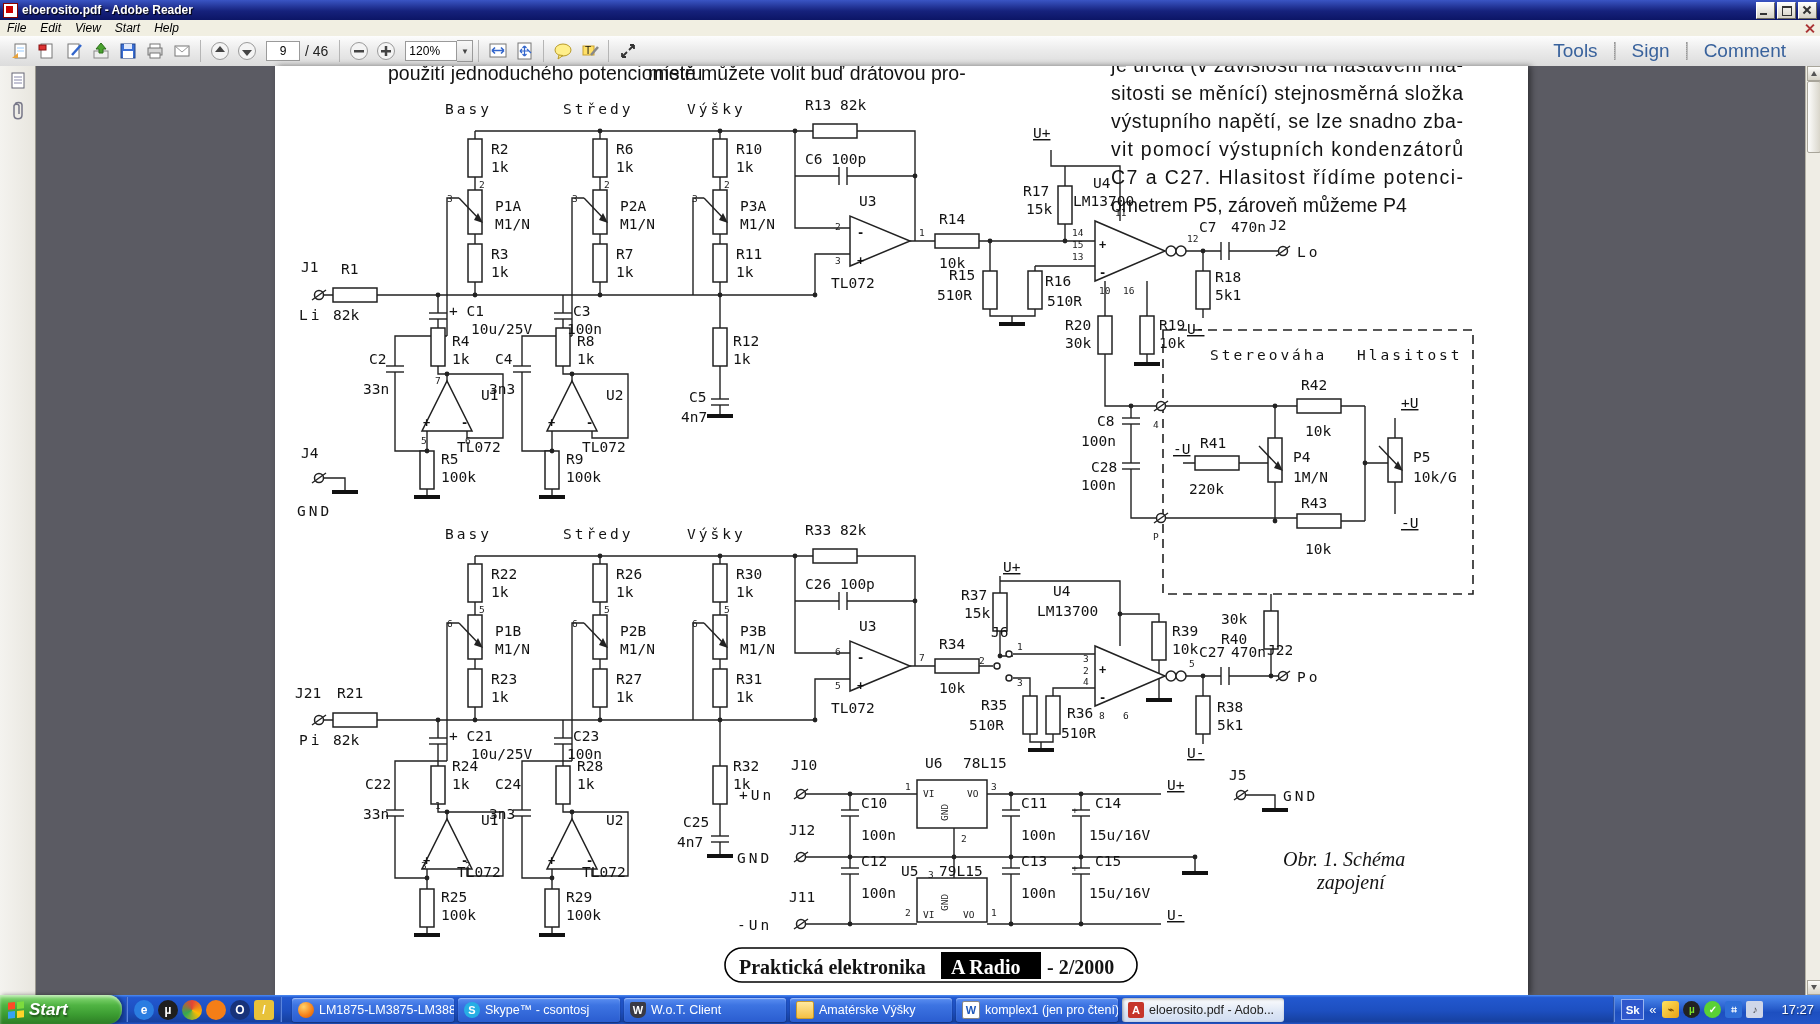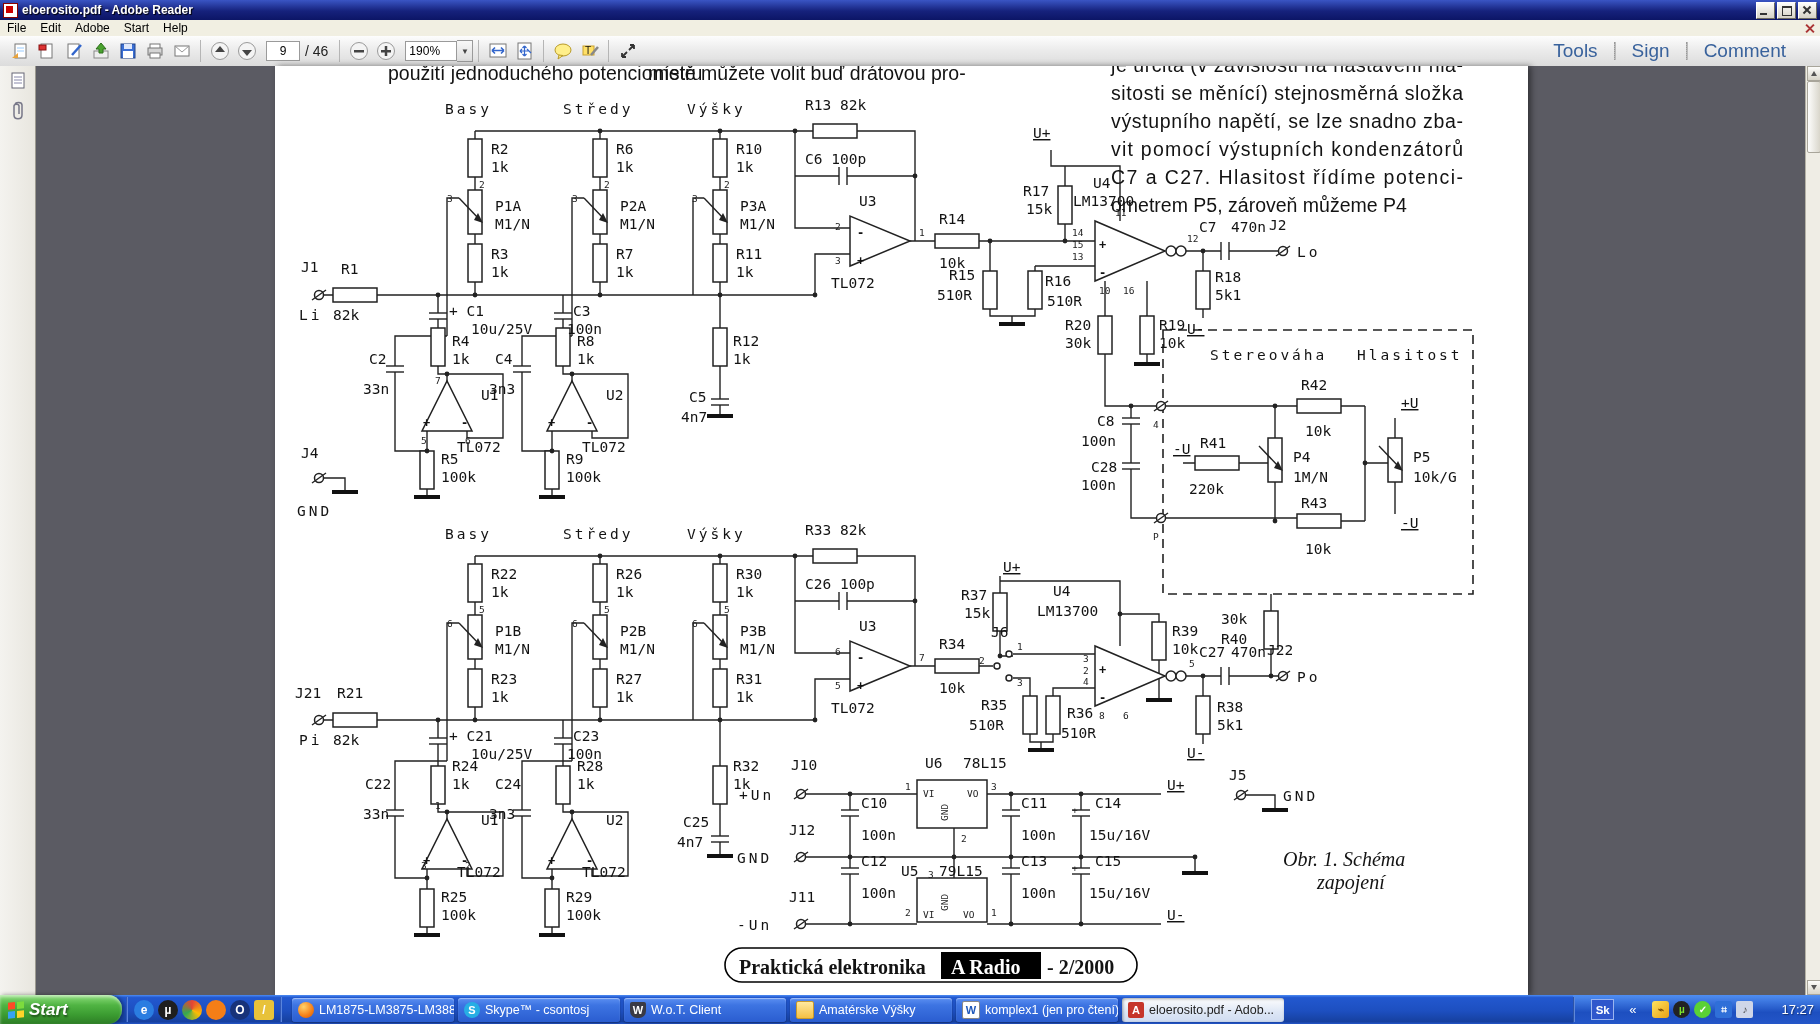--- a/index.html
+++ b/index.html
@@ -10,21 +10,21 @@
   .titlebar .ticon:before{content:"";position:absolute;left:2px;top:2px;width:7px;height:7px;background:#c00;}
   .titletext{font-size:12px;font-weight:bold;text-shadow:1px 1px 1px #000;}
   .winbtns{margin-left:auto;display:flex;gap:2px;padding-right:3px;}
   .wbtn{width:17px;height:15px;background:linear-gradient(180deg,#fdfdfb,#d6d2c6);border:1px solid #fff;border-right-color:#6d6a60;border-bottom-color:#6d6a60;position:relative;}
   .wbtn i{position:absolute;background:#333;}
   .wbtn.min i{left:3px;bottom:3px;width:7px;height:2px;}
   .wbtn.res i{left:4px;top:3px;width:8px;height:7px;background:none;border:1px solid #333;border-top-width:2px;}
   .wbtn.cls i.a{left:7px;top:2px;width:2px;height:10px;transform:rotate(45deg);}
   .wbtn.cls i.b{left:7px;top:2px;width:2px;height:10px;transform:rotate(-45deg);}
   
-  .menubar{position:absolute;left:0;top:20px;width:1820px;height:16px;background:#f1efe2;border-bottom:1px solid #d8d4c8;display:flex;align-items:center;font-size:12px;color:#000;}
+  .menubar{position:absolute;left:0;top:20px;width:1820px;height:16px;background:#f1efe2;border-bottom:1px solid #d8d4c8;display:flex;align-items:center;font-size:12px;color:#000;font-style:italic;}
   .menubar .mi{padding:0 7px;height:16px;line-height:16px;}
   .menuclose{margin-left:auto;margin-right:3px;width:14px;height:13px;position:relative;}
   .menuclose i{position:absolute;left:6px;top:1px;width:2px;height:11px;background:#a33;}
   .menuclose i.a{transform:rotate(45deg);} .menuclose i.b{transform:rotate(-45deg);}
   
   .toolbar{position:absolute;left:0;top:36px;width:1820px;height:30px;background:linear-gradient(180deg,#fdfdfd 0%,#ececec 45%,#dcdcdc 100%);border-bottom:1px solid #8a8a8a;display:flex;align-items:center;}
   .tbico{width:25px;height:26px;display:flex;align-items:center;justify-content:center;border:1px solid transparent;border-radius:2px;}
   .tsep{width:1px;height:22px;background:#b5b5b5;margin:0 5px;}
   .pagebox,.zoombox{height:18px;background:#fff;border:1px solid #9a9a9a;font-size:12px;color:#000;display:flex;align-items:center;padding:0 3px;}
   .pagebox{width:26px;justify-content:center;}
@@ -74,21 +74,21 @@
   .taskbtns{display:flex;align-items:center;gap:4px;margin-left:6px;}
   .taskbtn{width:162px;height:24px;border-radius:3px;background:linear-gradient(180deg,#5b8ff2 0%,#3d74e2 30%,#2a5dd0 100%);box-shadow:inset 0 1px 1px rgba(255,255,255,.45),0 1px 2px rgba(0,0,0,.35);display:flex;align-items:center;color:#fff;font-size:12.5px;overflow:hidden;white-space:nowrap;}
   .taskbtn.active{background:linear-gradient(180deg,#fdfdfd,#dde6f5 60%,#cfdcf2);color:#222;box-shadow:inset 1px 1px 3px rgba(0,0,0,.35);}
   .tico{flex:0 0 16px;width:16px;height:16px;margin:0 5px 0 6px;border-radius:3px;display:flex;align-items:center;justify-content:center;font-size:11px;font-weight:bold;color:#fff;}
   .tico.firefox{background:radial-gradient(circle at 35% 30%,#ffd36b,#f57e17 60%,#c9560b);border-radius:50%;}
   .tico.skype{background:#27aee4;border-radius:50%;}
   .tico.wot{background:#3a3a44;border-radius:2px 2px 7px 7px;}
   .tico.folder{background:linear-gradient(#ffe9a0,#f4c044);border:1px solid #c89a2c;border-radius:2px;}
   .tico.word{background:#fff;border:1px solid #888;color:#1f58ba;border-radius:2px;}
   .tico.acrobat{background:#c6352a;border-radius:2px;}
-  .tray{margin-left:auto;height:29px;display:flex;align-items:center;padding-right:6px;background:linear-gradient(180deg,#4f8ef2,#1d4fc0 60%,#2456c8);gap:10px;}
+  .tray{margin-left:auto;height:29px;display:flex;align-items:center;padding-right:6px;background:linear-gradient(180deg,#4f8ef2,#1d4fc0 60%,#2456c8);}
   .traysep{width:2px;height:25px;margin-right:6px;background:linear-gradient(90deg,#123a8f,#7aa2f2);}
   .lang{width:21px;height:19px;background:#2f57cc;border:1px solid #9ab4ef;color:#fff;font-size:11.5px;font-weight:bold;display:flex;align-items:center;justify-content:center;margin-right:5px;}
   .chev{color:#fff;font-size:13px;margin-right:4px;}
   .trico{width:17px;height:17px;margin:0 2px;border-radius:3px;display:flex;align-items:center;justify-content:center;font-size:10px;font-weight:bold;color:#fff;}
   .trico.winamp{background:linear-gradient(135deg,#ffe45e,#e8a014);color:#7a4a00;}
   .trico.utorrent{background:#222;color:#7ce32a;border-radius:50%;}
   .trico.skypeol{background:#5ad135;border-radius:50%;}
   .trico.network{background:#2f6fd8;}
   .trico.volume{background:#cfd6e8;color:#444;border-radius:2px;}
   .clock{color:#fff;font-size:13px;margin-left:16px;text-shadow:1px 1px 1px rgba(0,0,0,.4);}
@@ -112,21 +112,21 @@
           <i class="a"></i>
           <i class="b"></i>
         </span>
     </span>
   </div>
 
   <div class="menubar">
     <span id="menu-items" style="display: flex;">
         <span class="mi">File</span>
         <span class="mi">Edit</span>
-        <span class="mi">Adobe</span>
+        <span class="mi">View</span>
         <span class="mi">Start</span>
         <span class="mi">Help</span>
       </span>
     <span class="menuclose">
         <i class="a"></i>
         <i class="b"></i>
       </span>
   </div>
 
   <div class="toolbar">
@@ -201,21 +201,21 @@
         </svg>
       </span>
     <span class="tbico">
         <svg width="20" height="20">
           <circle cx="10" cy="10" r="8.5" fill="#f4f4f4" stroke="#9a9a9a"></circle>
           <rect x="5" y="9" width="10" height="2.5" fill="#444"></rect>
           <rect x="8.75" y="5" width="2.5" height="10" fill="#444"></rect>
         </svg>
       </span>
     <span style="width:6px"></span>
-    <span class="zoombox">190%</span>
+    <span class="zoombox">120%</span>
     <span class="zoomdrop">▼</span>
     <span class="tsep"></span>
     <span class="tbico">
         <svg width="20" height="18">
           <rect x="2" y="2" width="16" height="13" fill="#fff" stroke="#777"></rect>
           <path d="M4,8.5 h12 M4,8.5 l3,-3 m-3,3 l3,3 M16,8.5 l-3,-3 m3,3 l-3,3" stroke="#36c" fill="none" stroke-width="1.6"></path>
         </svg>
       </span>
     <span class="tbico">
         <svg width="18" height="18">

